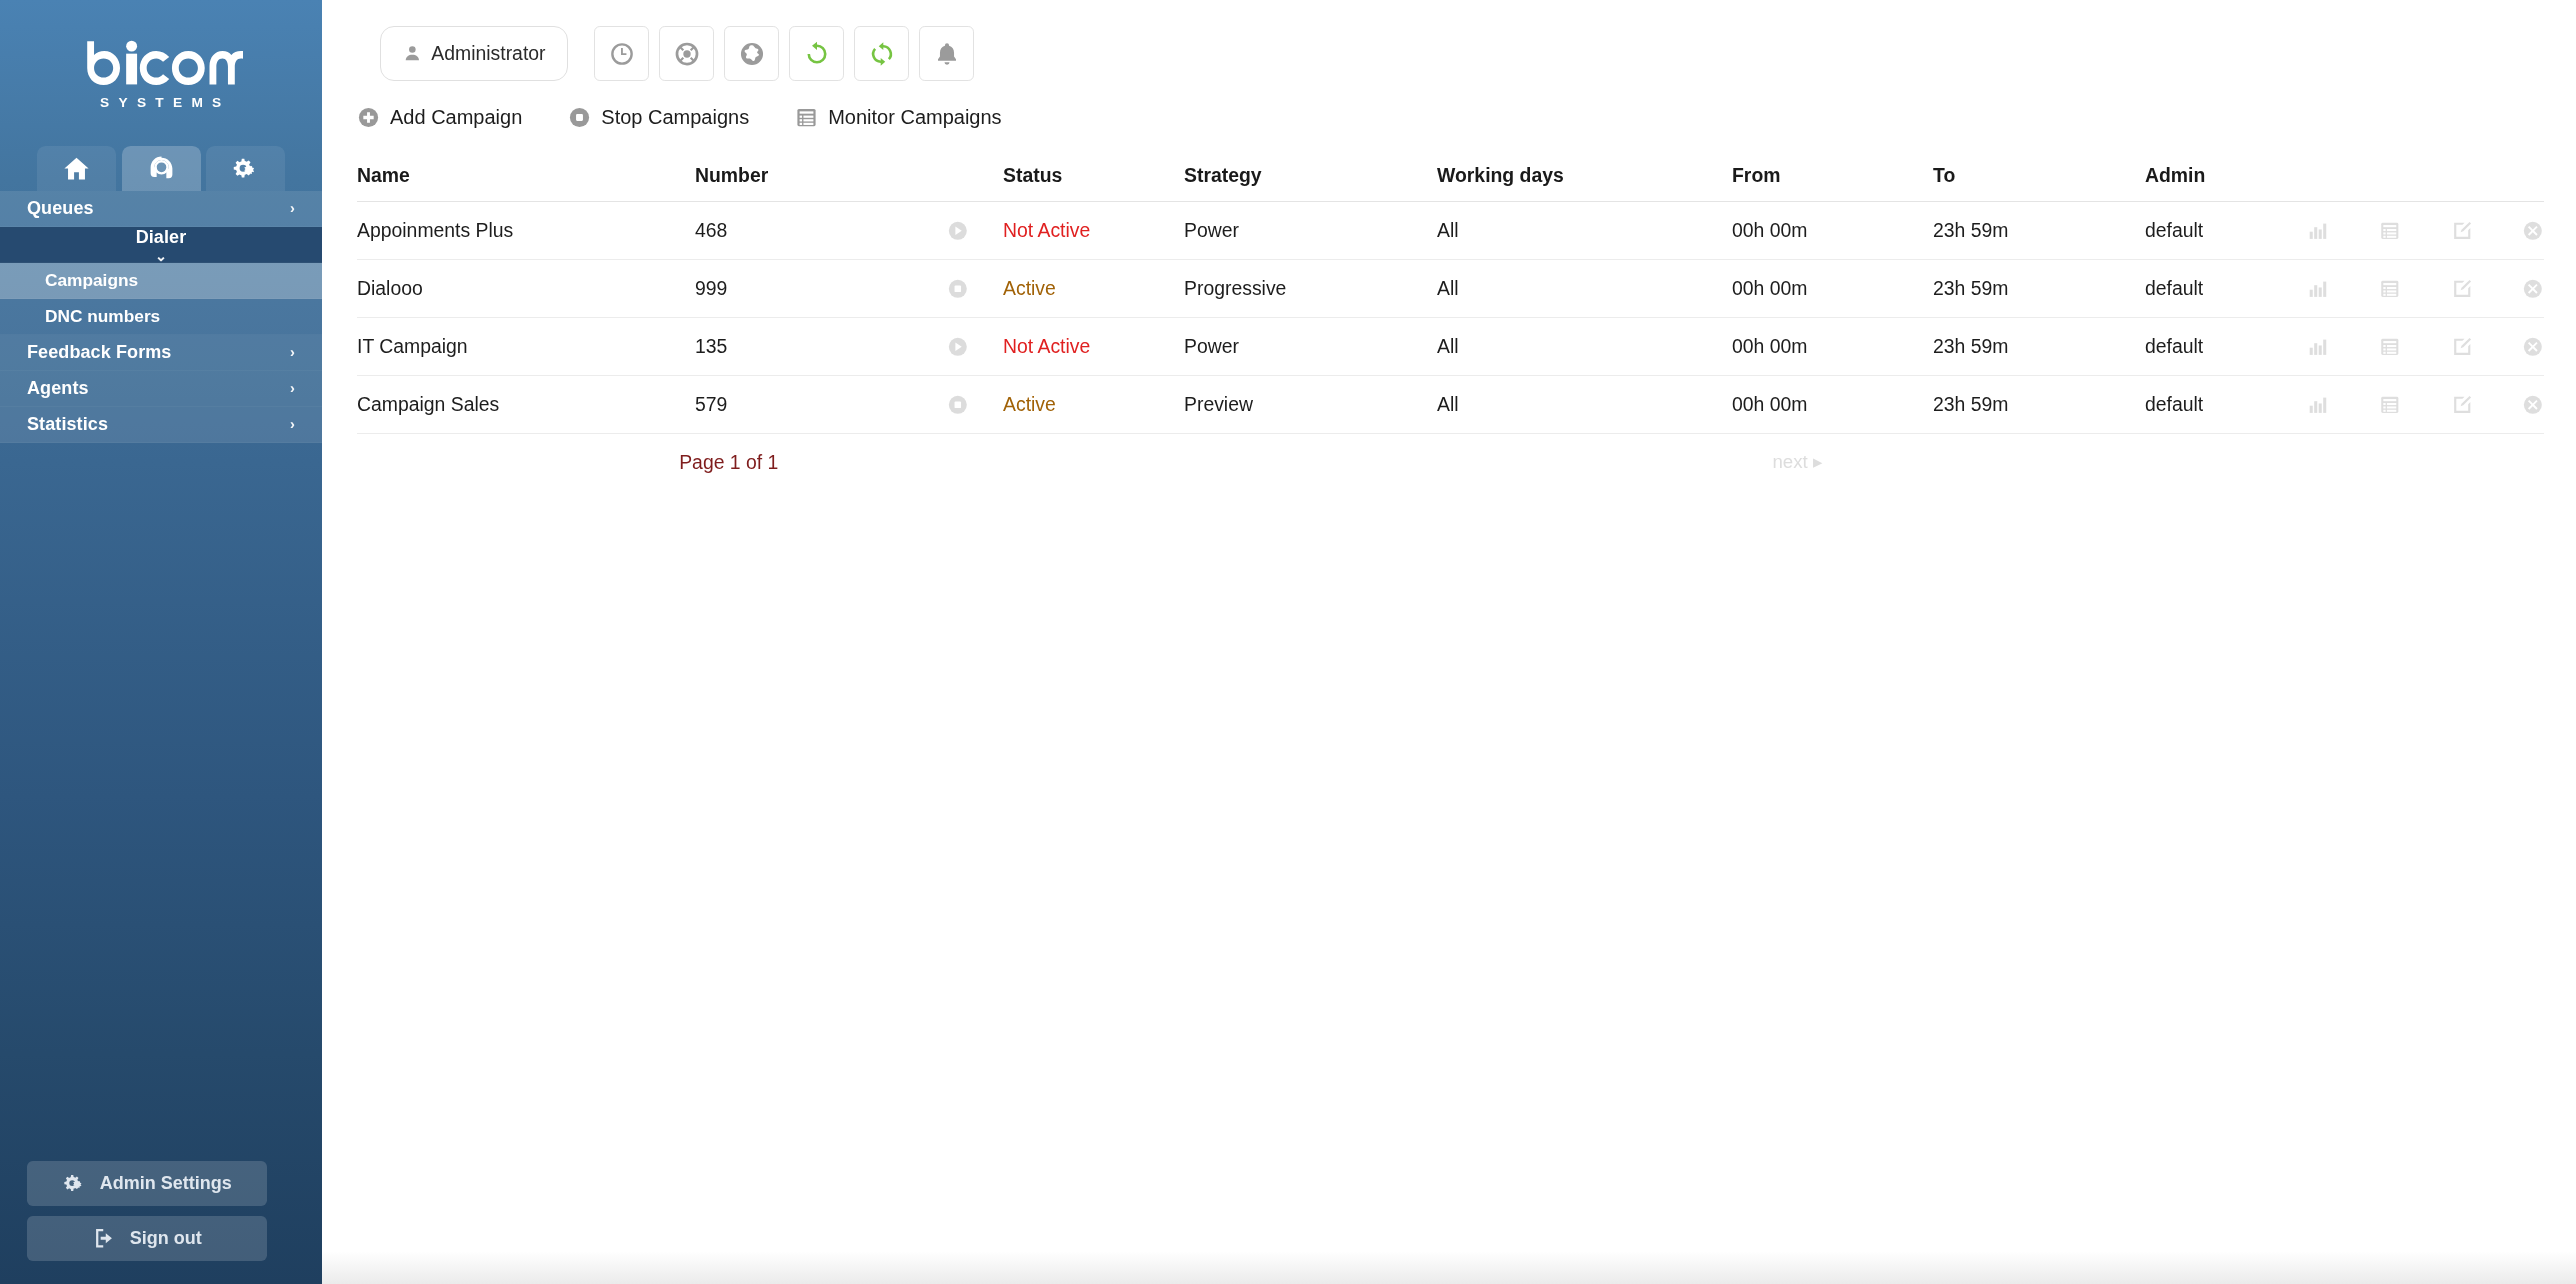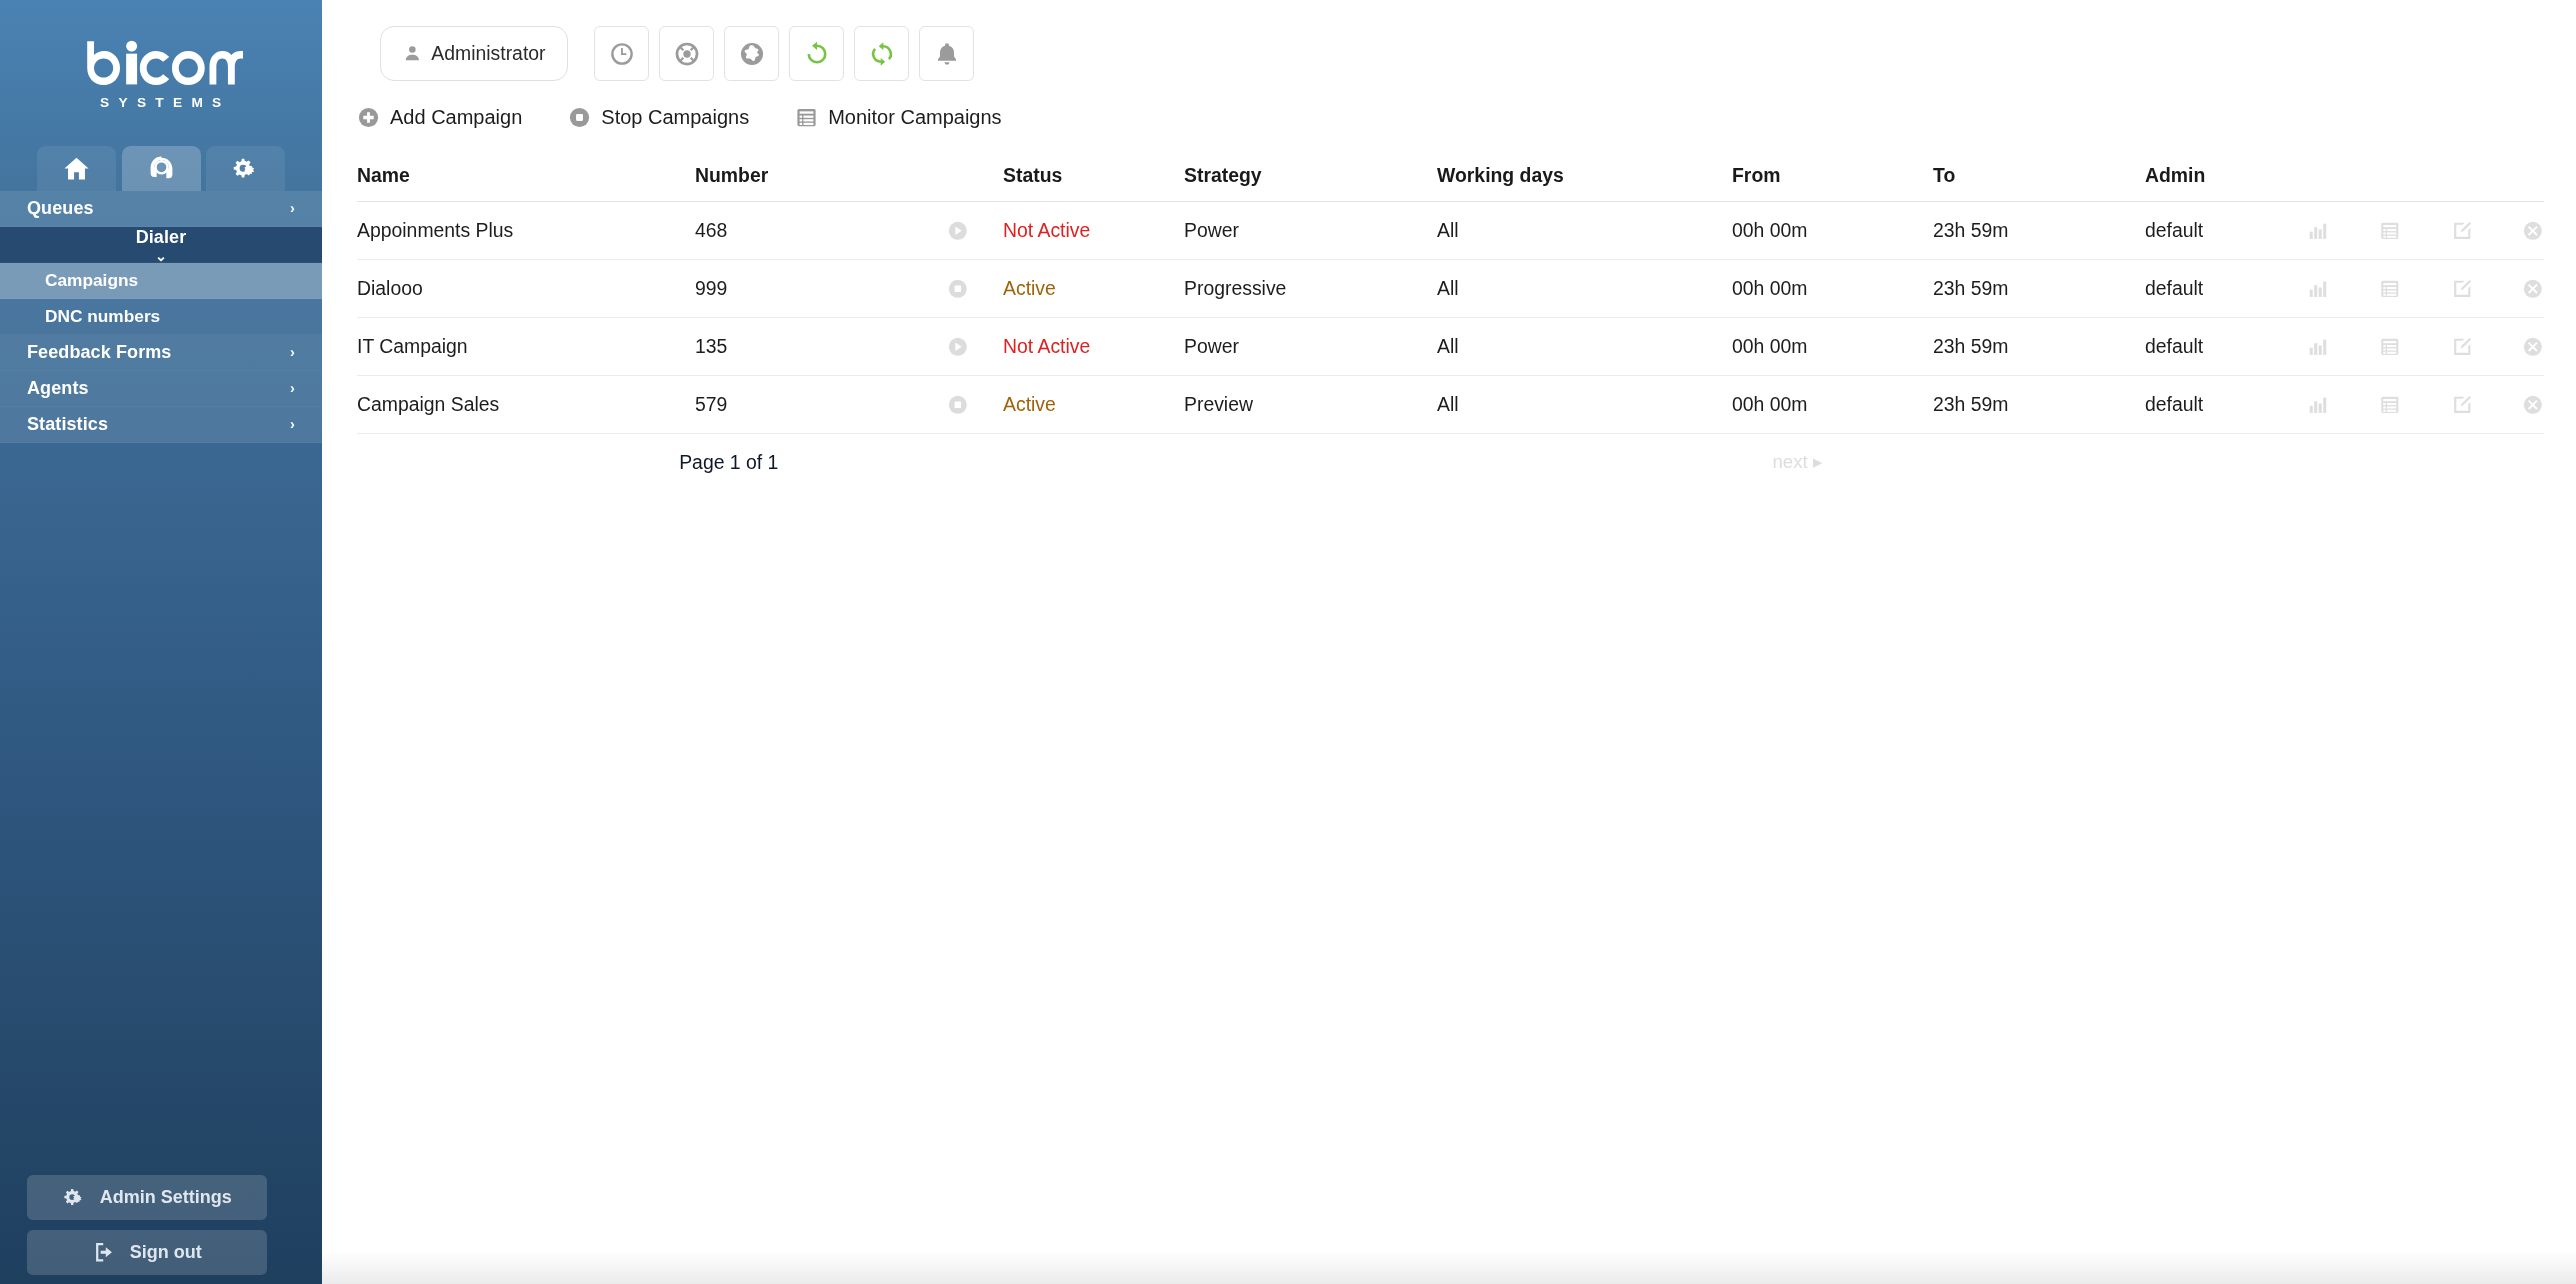--- a/index.html
+++ b/index.html
@@ -47,21 +47,21 @@
   .sub-item {
     height: 36px; display: flex; align-items: center;
     padding-left: 45px; color: #ffffff;
     font-size: 17.3px; font-weight: 700;
     background: rgba(255,255,255,0.06);
     border-bottom: 0.7px solid rgba(255,255,255,0.04);
   }
   .sub-item.selected { background: rgba(255,255,255,0.30); }
 
   .sidebar-bottom {
-    position: absolute; left: 0; bottom: 9px; width: 294px;
+    position: absolute; left: 0; bottom: 23px; width: 294px;
     padding: 0 27px; display: flex; flex-direction: column; gap: 10px;
   }
   .side-btn {
     height: 45px; border-radius: 5.8px;
     background: rgba(255,255,255,0.16);
     display: flex; align-items: center; justify-content: center; gap: 13px;
     color: #dfe6ee; font-size: 18px; font-weight: 700;
   }
   .side-btn svg { fill: #dfe6ee; }
 
@@ -117,21 +117,21 @@
   .c-to      { width: 212px; }
   .c-trunk   { flex: 1; }
   .c-actions { width: 237px; display: flex; align-items: center; justify-content: space-between; }
   .status-active { color: #a16207; }
   .status-inactive { color: #e02020; }
   .c-toggle svg { fill: #dcdcdc; }
   .c-actions svg { fill: #dedede; }
 
   .pager { display: flex; align-items: center; padding: 0 32px 0 35px; height: 56px; }
   .pg-prev { width: 33%; font-size: 18.7px; color: #dddddd; }
-  .pg-mid { width: 34%; text-align: center; font-size: 19.4px; color: #0f172a; }
+  .pg-mid { width: 34%; text-align: center; font-size: 19.4px; color: #7f1d1d; }
   .pg-next { width: 33%; text-align: right; font-size: 18.7px; color: #dddddd; }
 
   .footer-strip {
     position: absolute; left: 0; bottom: 0; width: 100%; height: 33px;
     background: linear-gradient(180deg, rgba(250,250,250,0) 0%, #ebebeb 100%);
   }
 </style>
 </head>
 <body>
 

